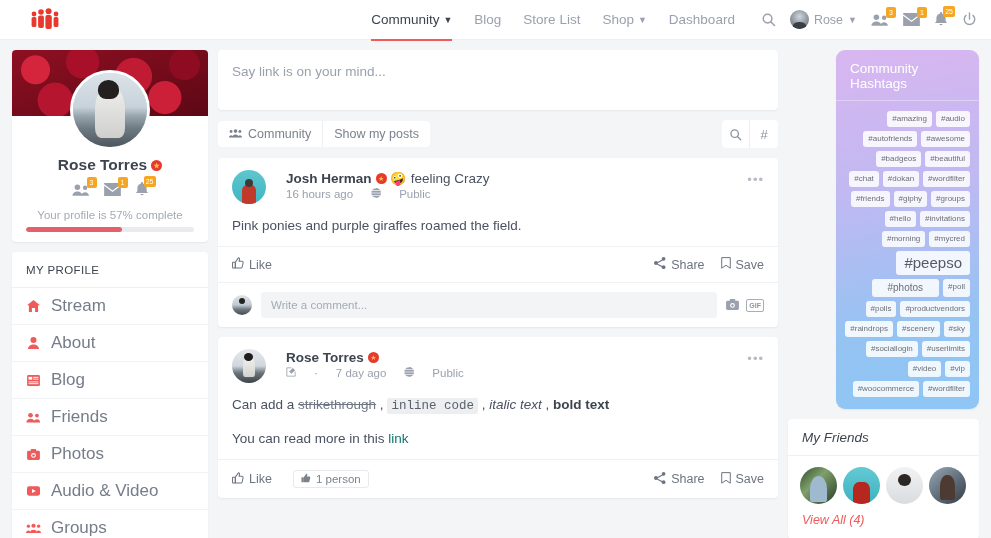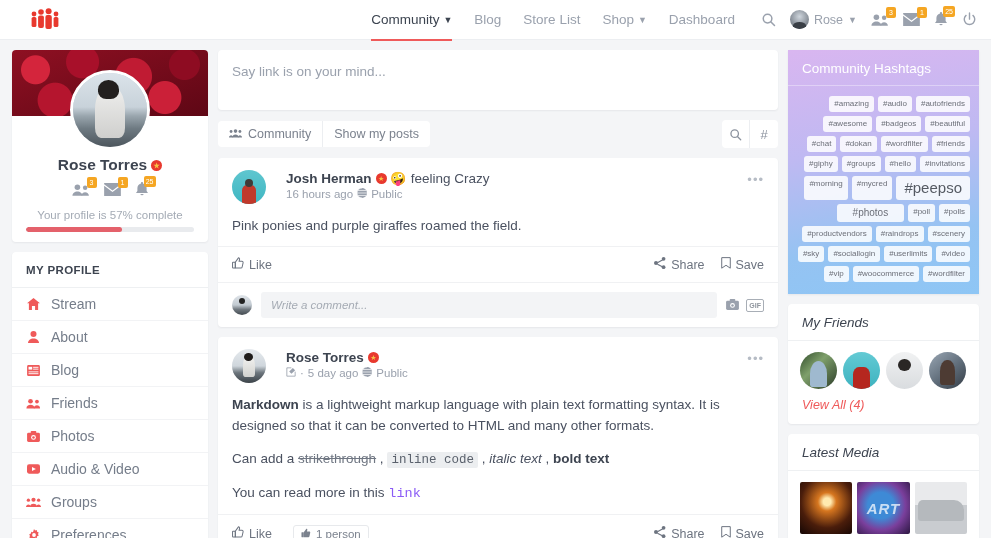--- a/index.html
+++ b/index.html
@@ -113,27 +113,27 @@
   .prof-complete { margin-top: 12px; font-size: 11.5px; color: #a4abb5; }
   .progress-track {
     margin: 6px 14px 0 14px; height: 5px; border-radius: 3px; background: #e9ebee;
     overflow: hidden;
   }
   .progress-fill { height: 100%; background: #e4616b; border-radius: 3px; }
 
   
   .menu { margin-top: 10px; overflow: hidden; }
   .menu-head {
-    font-size: 11.5px; font-weight: bold; color: #3d4450;
+    font-size: 11.5px; font-weight: normal; color: #3d4450;
     letter-spacing: .4px; padding: 12px 14px 11px 14px;
     border-bottom: 1px solid #eef0f2;
   }
   .menu-item {
     display: flex; align-items: center; gap: 10px;
-    padding: 8px 14px; font-size: 14px; color: #757d8a;
+    padding: 8px 14px; font-size: 17px; color: #757d8a;
     border-bottom: 1px solid #f2f3f5; cursor: pointer;
   }
   .menu-item .mi-ico { color: #ef5a5a; width: 15px; display: flex; justify-content: center; }
 
   
   .composer { padding: 14px 14px 0 14px; height: 60px; }
   .composer-ph { color: #9aa1ad; font-size: 13.5px; }
 
   .filters { display: flex; align-items: center; margin-top: 10px; }
   .fbtn {
@@ -174,31 +174,31 @@
     background: linear-gradient(#f3f3f1,#d2d2cf); border-radius:42% 42% 18% 18%;
   }
   .p-ava.rose::after {
     content:""; position:absolute; left:36%; top:12%; width:26%; height:24%;
     border-radius:50%; background:#201d1c;
   }
   .p-meta { margin-left: 20px; padding-top: 1px; }
   .p-name-row { display: flex; align-items: center; gap: 4px; font-size: 13.5px; flex-wrap: wrap; }
   .p-name { font-weight: bold; color: #3d4450; }
   .p-feeling { color: #4a5160; font-size: 13.5px; }
-  .p-sub { display: flex; align-items: center; gap: 4px; color: #9aa1ad; font-size: 11.5px; margin-top: 2px; }
+  .p-sub { display: flex; align-items: center; gap: 18px; color: #9aa1ad; font-size: 11.5px; margin-top: 2px; }
   .p-dots { position: absolute; right: 14px; top: 14px; color: #b6bcc5; letter-spacing: 1px; cursor: pointer; font-size: 13px; }
   .p-body { padding: 12px 14px 0 14px; font-size: 13.5px; line-height: 1.5; color: #4a5160; }
   .p-body p { margin-bottom: 13px; }
   .p-body p:last-child { margin-bottom: 0; }
   .p-body strong { color: #3d4450; }
   .p-body code {
     font-family: "Liberation Mono", monospace; background: #eceef0;
     padding: 1px 4px; font-size: 12.5px; border-radius: 2px; color: #5a616c;
   }
-  .p-body a { color: #8b5cf6; text-decoration: none; font-family: Liberation Mono, monospace; }
+  .p-body a { color: #0f766e; text-decoration: none; }
   .p-body s { color: #707783; }
 
   .p-actions {
     display: flex; align-items: center; gap: 21px;
     padding: 10px 14px; margin-top: 10px;
     border-top: 1px solid #f0f1f3; font-size: 12.5px; color: #6d7480;
   }
   .act { display: flex; align-items: center; gap: 5px; cursor: pointer; }
   .act-right { margin-left: auto; display: flex; gap: 16px; }
   .likechip {
@@ -216,33 +216,34 @@
     background: linear-gradient(#dfe4e9 0%, #c2cad1 50%, #70787f 72%, #434a50 100%);
     position: relative; overflow: hidden;
   }
   .cmt-ava::after {
     content:""; position:absolute; left:34%; top:12%; width:30%; height:30%;
     border-radius:50%; background:#222;
   }
   .cmt-input {
     flex: 1; background: #f3f4f6; border-radius: 3px; height: 26px;
     display: flex; align-items: center; padding: 0 10px;
-    color: #a5abb4; font-size: 11.5px; font-style: italic;
+    color: #a5abb4; font-size: 11.5px;
   }
   .cmt-icons { display: flex; gap: 7px; color: #9aa1ad; align-items: center; }
   .gifbox {
     border: 1px solid #a8aeb6; border-radius: 2px; font-size: 7px; font-weight: bold;
     padding: 1px 2px; color: #8f959d; line-height: 9px;
   }
 
   
   .hashcard {
-    border-radius: 0; overflow: hidden;
+    border-radius: 9px; overflow: hidden;
     background: linear-gradient(170deg, #d9b6f0 0%, #bfb9f2 40%, #95c3f2 75%, #8ec6f5 100%);
     box-shadow: 0 1px 2px rgba(40,50,70,.07);
+    margin-left: 48px;
   }
   .hash-title {
     color: #fff; font-size: 13.5px; padding: 11px 14px 9px 14px;
     border-bottom: 1px solid rgba(255,255,255,.35);
   }
   .hash-wrap {
     display: flex; flex-wrap: wrap; justify-content: flex-end;
     gap: 4px 4px; padding: 10px 9px 12px 9px;
   }
   .tag {
@@ -623,36 +624,33 @@
             <span class="vbadge">★</span>
           </div>
           <div class="p-sub">
             <span>
               <svg width="10" height="10" viewBox="0 0 12 12" fill="none" stroke="currentColor" stroke-width="1">
                   <path d="M6.4 1H1v10h10V5.6"></path>
                   <path d="M8.2 1.2 11 4 6.6 8.2 3.8 5.4z" fill="currentColor" stroke="none"></path>
                 </svg>
             </span>
             <span>·</span>
-            <span>5 day ago</span>
+            <span>7 day ago</span>
             <span>
               <svg width="10" height="10" viewBox="0 0 12 12" fill="currentColor">
                   <circle cx="6" cy="6" r="6"></circle>
                   <path d="M6 0a6 6 0 0 0 0 12M0 6h12M1.2 3h9.6M1.2 9h9.6" stroke="#fff" stroke-width=".8" fill="none"></path>
                 </svg>
             </span>
             <span>Public</span>
           </div>
         </div>
         <div class="p-dots">•••</div>
       </div>
       <div class="p-body">
-        <p>
-          <strong>Markdown</strong><span> is a lightweight markup language with plain text formatting syntax. It is designed so that it can be converted to HTML and many other formats.</span>
-        </p>
         <p>
           <span>Can add a </span><s>strikethrough</s><span> , </span><code>inline code</code><span> , </span><em>italic text</em><span> , </span><strong>bold text</strong>
         </p>
         <p>
           <span>You can read more in this </span><a href="#">link</a>
         </p>
       </div>
       <div class="p-actions">
         <div class="act">
           <span>

